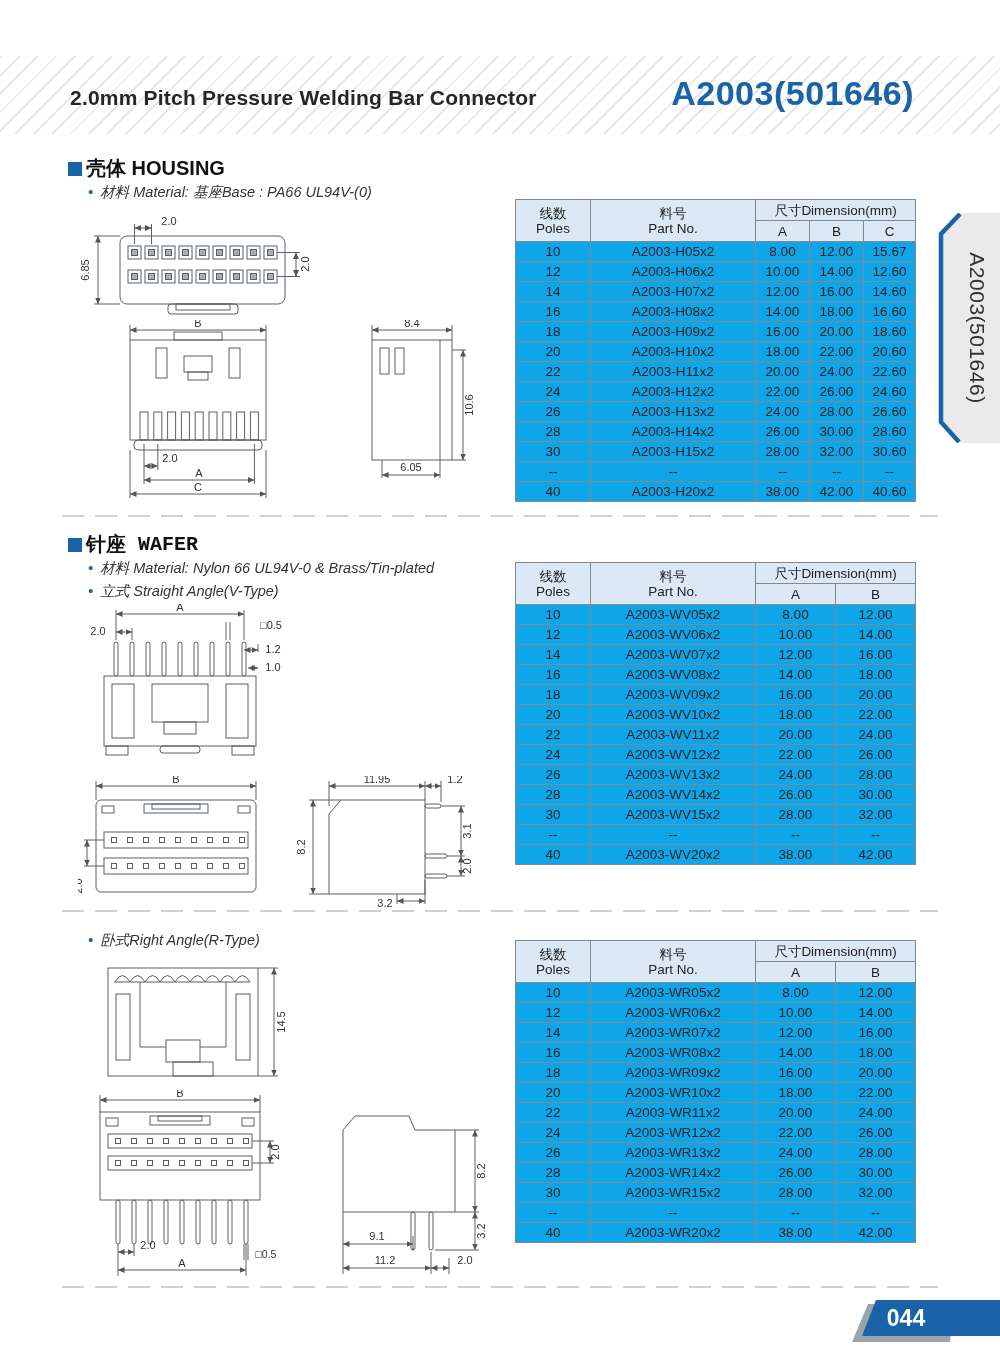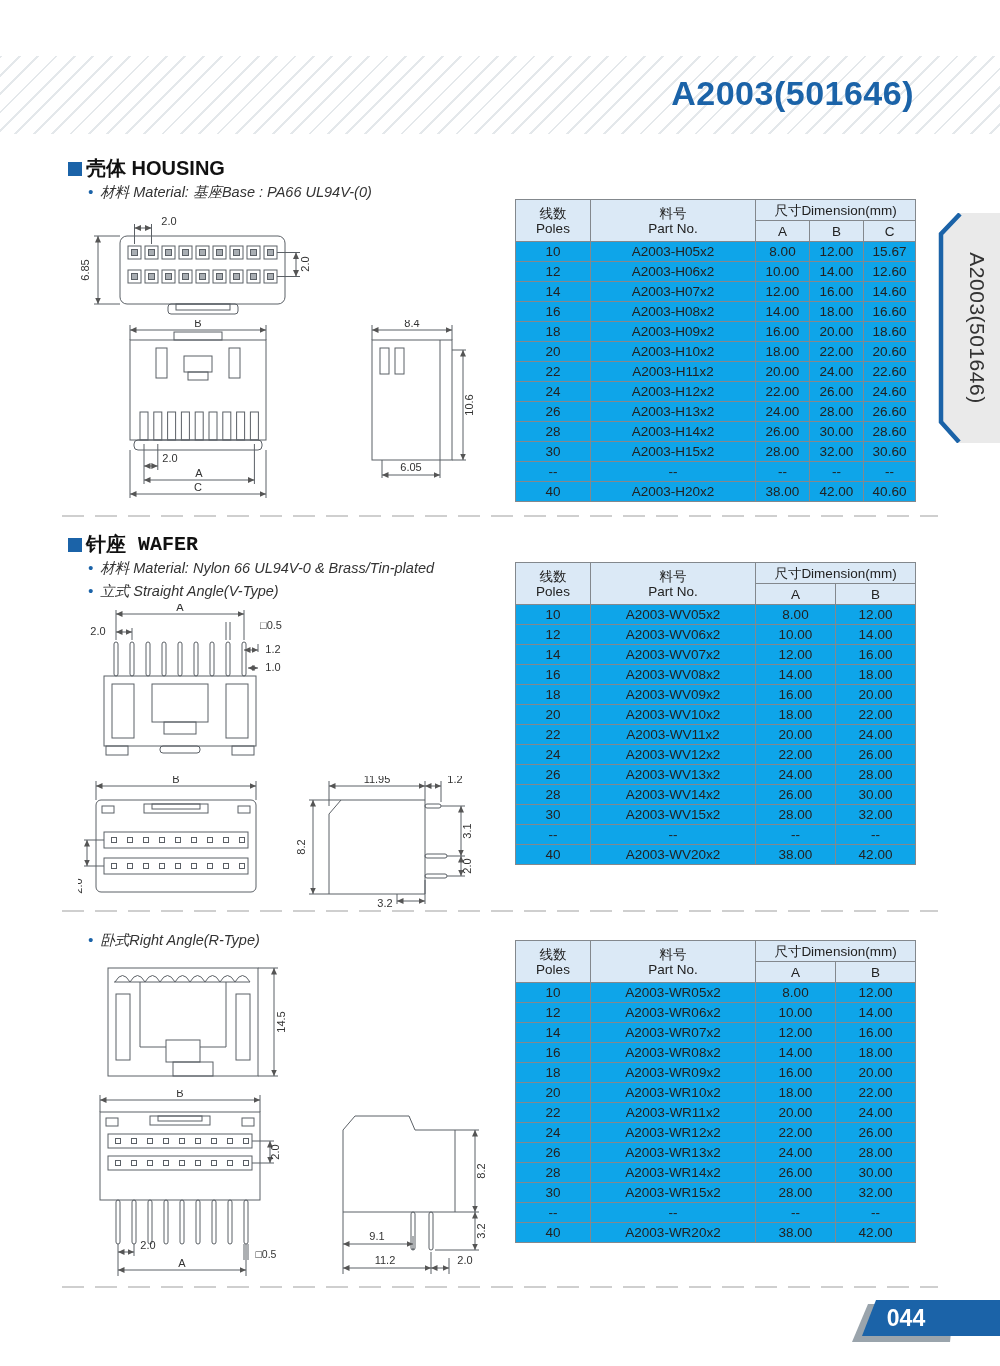--- a/index.html
+++ b/index.html
@@ -36,20 +36,21 @@
       </marker>
       <g id="ctH">
           <rect width="13" height="13"></rect>
           <rect x="3.5" y="3.5" width="6" height="6" fill="#a9aeb3"></rect>
         </g>
       <path id="bumpR" d="M0,0 q7.5,-13 15,0"></path>
     </defs>
   </svg>
 
   <div class="hatch"></div>
+  <div class="doc-title">2.0mm Pitch Pressure Welding Bar Connector</div>
   <div class="part-no">A2003(501646)</div>
 
   <div class="sec-head" style="left:68px;top:155px;">
     <span class="sq"></span>
     <span>壳体</span>&nbsp;<span>HOUSING</span>
   </div>
   <div class="bullet" style="left:88px;top:183px;">
     <span class="dot">•</span><span>材料 Material: 基座Base : PA66 UL94V-(0)</span>
   </div>
 

